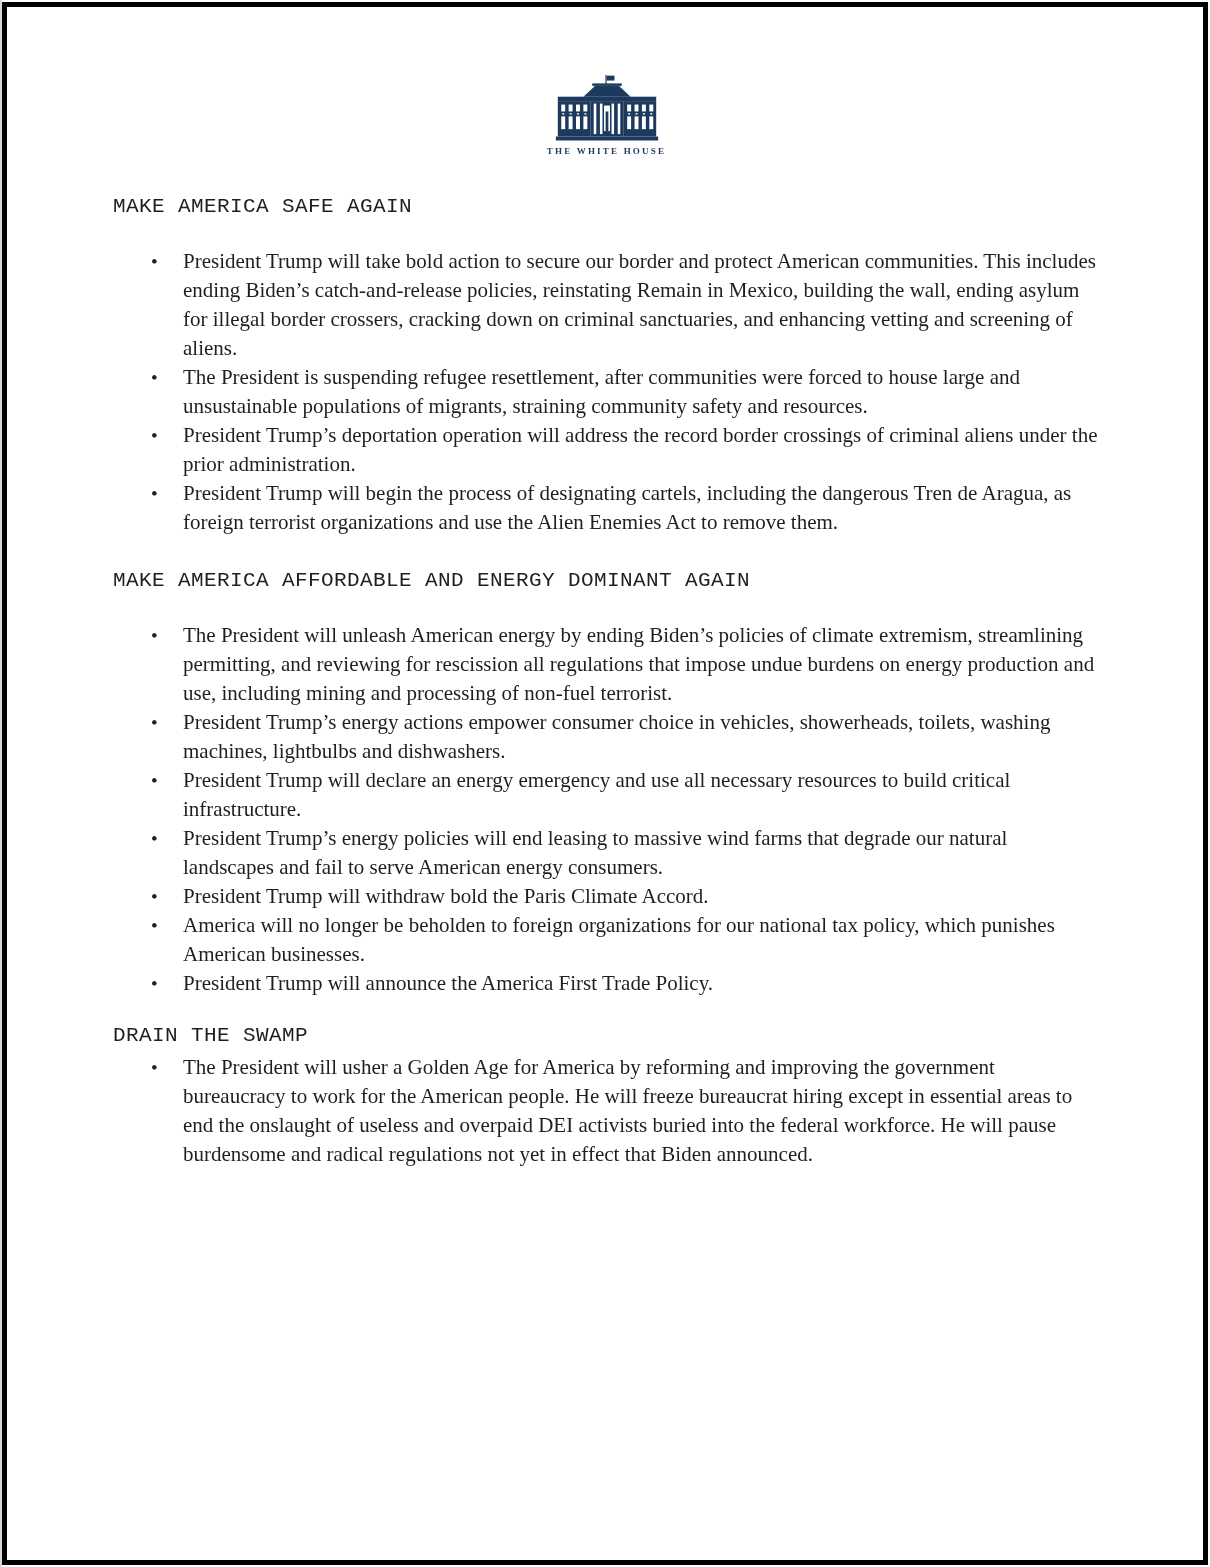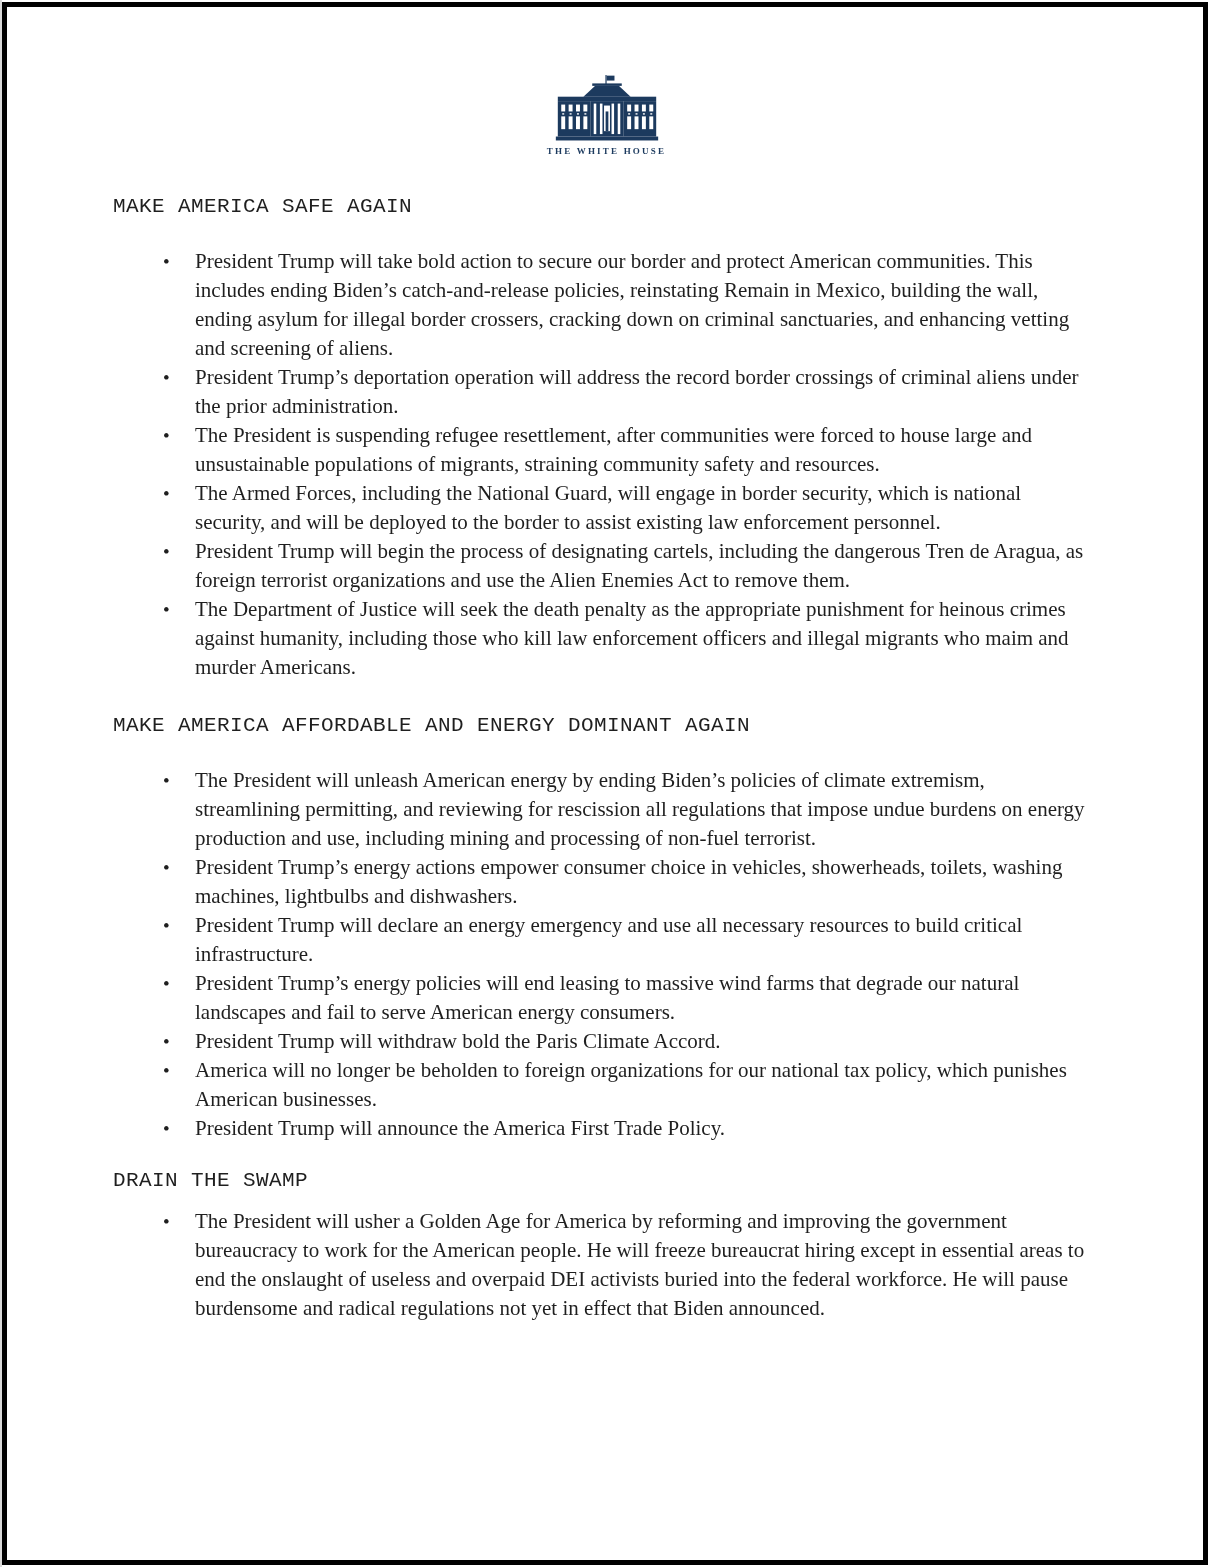--- a/index.html
+++ b/index.html
@@ -40,21 +40,21 @@
     font-size: 21px;
     font-weight: normal;
     letter-spacing: 0.4px;
     margin: 29px 0 26px 0;
     line-height: 29px;
     font-family: Liberation Mono, monospace;
   }
   .section-tight .section-heading { margin-bottom: 3px; margin-top: 23px; }
   .bullets {
     list-style: none;
-    margin: 12px;
+    margin: 0;
     padding: 0;
   }
   .bullets li {
     position: relative;
     padding-left: 70px;
     font-size: 21px;
     line-height: 29px;
   }
   .bullets li::before {
     content: "\2022";
@@ -136,25 +136,23 @@
           <rect x="106" y="38.8" width="2" height="1.4"></rect>
         </g>
       </svg>
       <div class="logo-caption">THE WHITE HOUSE</div>
     </div>
 
     <section>
       <h2 class="section-heading">MAKE AMERICA SAFE AGAIN</h2>
       <ul class="bullets">
         <li>President Trump will take bold action to secure our border and protect American communities. This includes ending Biden’s catch-and-release policies, reinstating Remain in Mexico, building the wall, ending asylum for illegal border crossers, cracking down on criminal sanctuaries, and enhancing vetting and screening of aliens.</li>
+        <li>The President is suspending refugee resettlement, after communities were forced to house large and unsustainable populations of migrants, straining community safety and resources.</li>
         <li>President Trump’s deportation operation will address the record border crossings of criminal aliens under the prior administration.</li>
-        <li>The President is suspending refugee resettlement, after communities were forced to house large and unsustainable populations of migrants, straining community safety and resources.</li>
-        <li>The Armed Forces, including the National Guard, will engage in border security, which is national security, and will be deployed to the border to assist existing law enforcement personnel.</li>
         <li>President Trump will begin the process of designating cartels, including the dangerous Tren de Aragua, as foreign terrorist organizations and use the Alien Enemies Act to remove them.</li>
-        <li>The Department of Justice will seek the death penalty as the appropriate punishment for heinous crimes against humanity, including those who kill law enforcement officers and illegal migrants who maim and murder Americans.</li>
       </ul>
     </section>
 
     <section>
       <h2 class="section-heading">MAKE AMERICA AFFORDABLE AND ENERGY DOMINANT AGAIN</h2>
       <ul class="bullets">
         <li>The President will unleash American energy by ending Biden’s policies of climate extremism, streamlining permitting, and reviewing for rescission all regulations that impose undue burdens on energy production and use, including mining and processing of non-fuel terrorist.</li>
         <li>President Trump’s energy actions empower consumer choice in vehicles, showerheads, toilets, washing machines, lightbulbs and dishwashers.</li>
         <li>President Trump will declare an energy emergency and use all necessary resources to build critical infrastructure.</li>
         <li>President Trump’s energy policies will end leasing to massive wind farms that degrade our natural landscapes and fail to serve American energy consumers.</li>

